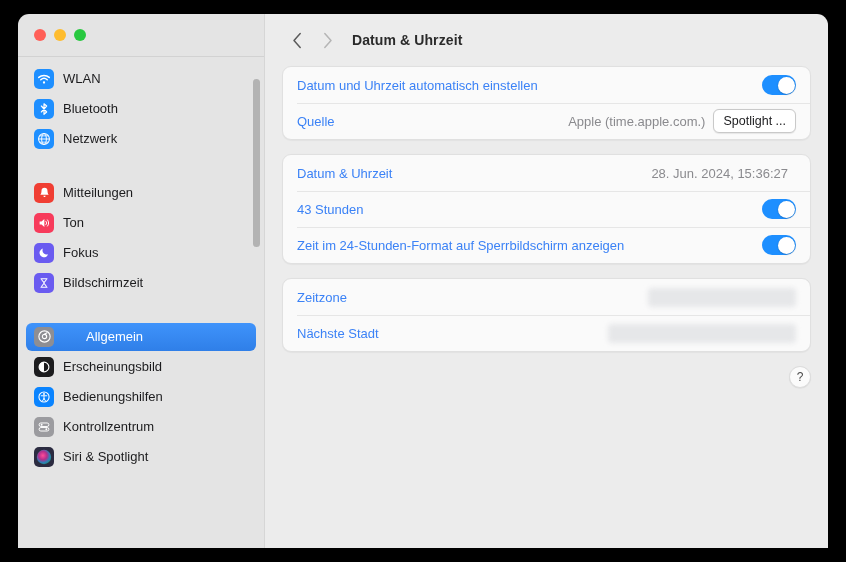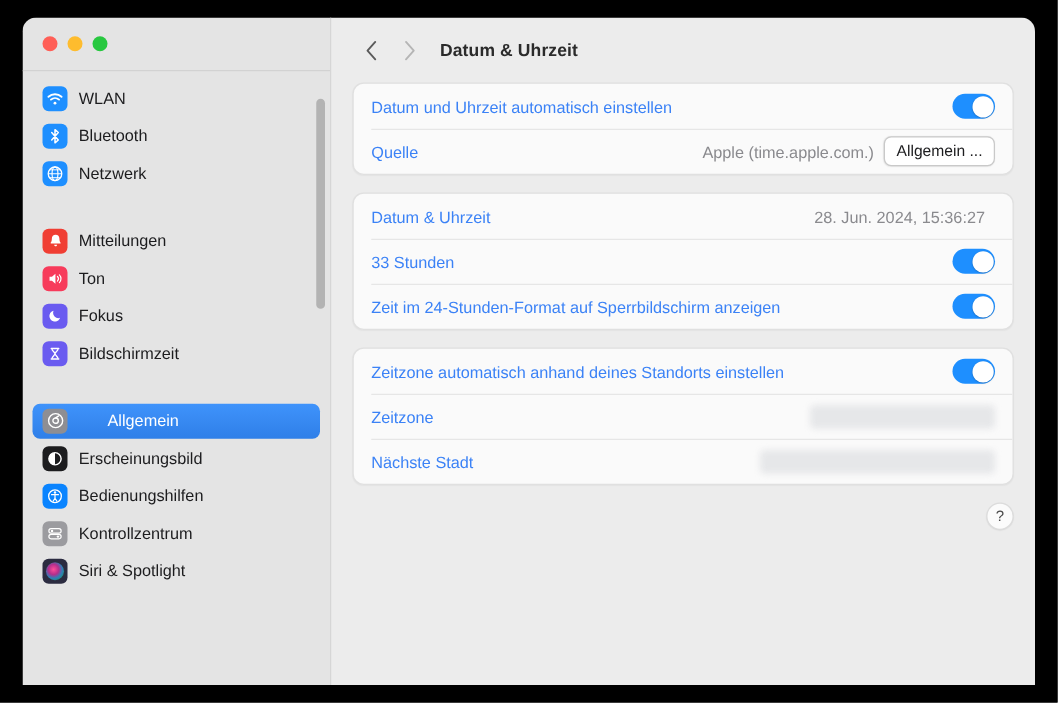--- a/index.html
+++ b/index.html
@@ -443,51 +443,45 @@
       <div class="card">
         <div class="row">
           <span class="row-label">Datum und Uhrzeit automatisch einstellen</span>
           <span class="toggle">
             <span class="knob"></span>
           </span>
         </div>
         <div class="row">
           <span class="row-label">Quelle</span>
           <span class="row-value">Apple (time.apple.com.)</span>
-          <span class="push-button">Allgemein ...</span>
+          <span class="push-button">Spotlight ...</span>
         </div>
       </div>
 
       <div class="card">
         <div class="row">
           <span class="row-label">Datum &amp; Uhrzeit</span>
           <span class="row-value">28. Jun. 2024, 15:36:27</span>
         </div>
         <div class="row">
-          <span class="row-label">33 Stunden</span>
+          <span class="row-label">43 Stunden</span>
           <span class="toggle">
             <span class="knob"></span>
           </span>
         </div>
         <div class="row">
           <span class="row-label">Zeit im 24-Stunden-Format auf Sperrbildschirm anzeigen</span>
           <span class="toggle">
             <span class="knob"></span>
           </span>
         </div>
       </div>
 
       <div class="card">
         <div class="row">
-          <span class="row-label">Zeitzone automatisch anhand deines Standorts einstellen</span>
-          <span class="toggle">
-            <span class="knob"></span>
-          </span>
-        </div>
-        <div class="row">
           <span class="row-label">Zeitzone</span>
           <span class="skeleton skeleton-zone"></span>
         </div>
         <div class="row">
           <span class="row-label">Nächste Stadt</span>
           <span class="skeleton skeleton-city"></span>
         </div>
       </div>
 
       <div class="help-btn">

